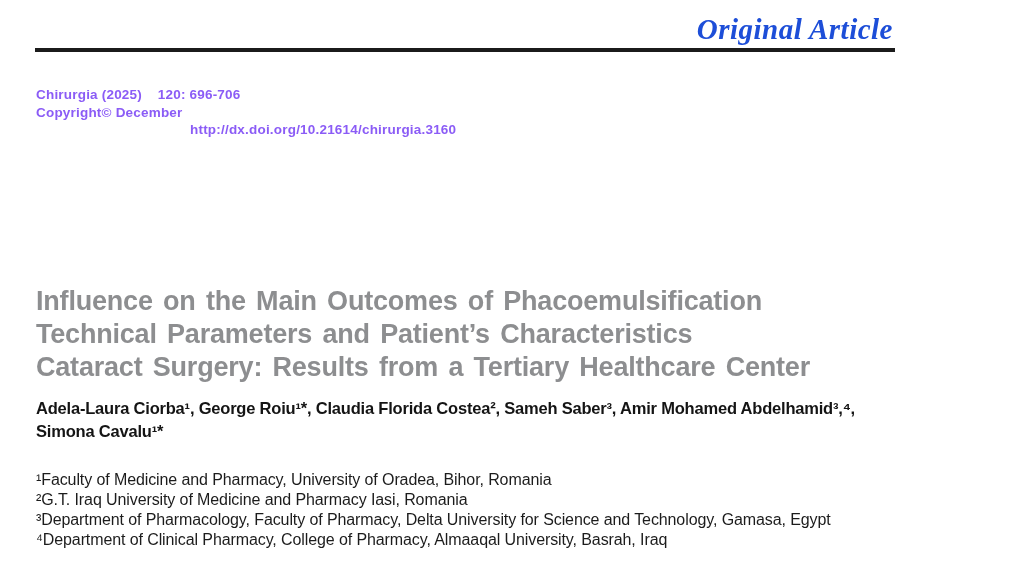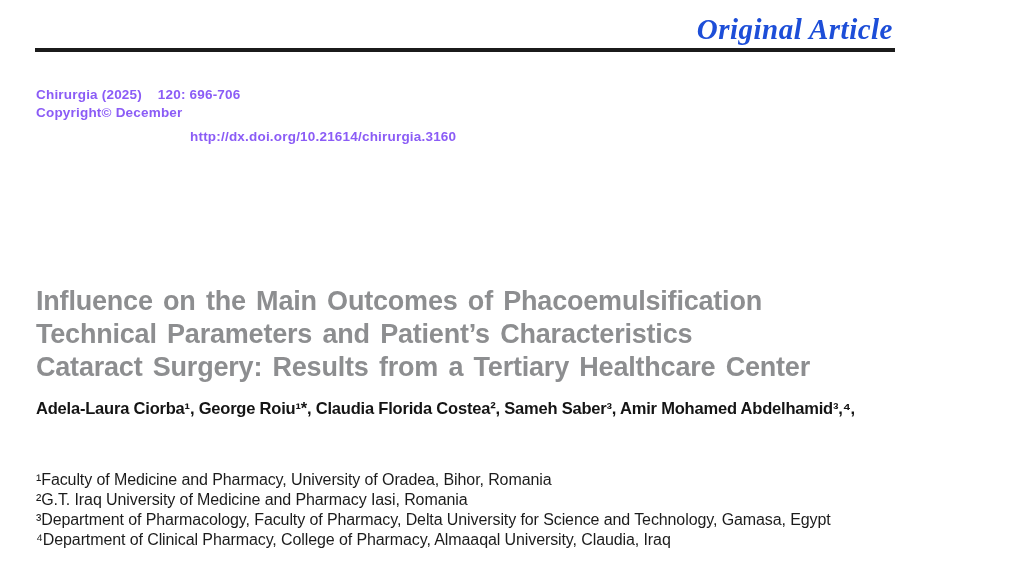--- a/index.html
+++ b/index.html
@@ -37,21 +37,20 @@
     top: 86px;
     font-size: 13.5px;
     font-weight: bold;
     color: #8b5cf6;
     line-height: 17.5px;
     letter-spacing: 0.2px;
   }
   .journal-info > div { white-space: pre; }
   .journal-doi {
     margin-left: 154px;
-    margin-top: 7px;
   }
   .article-title {
     position: absolute;
     left: 36px;
     top: 285px;
     width: 940px;
     font-size: 27px;
     font-weight: bold;
     color: #8d8e90;
     line-height: 33px;
@@ -97,22 +96,23 @@
   </div>
 
   <div class="article-title">
     <div>Influence on the Main Outcomes of Phacoemulsification</div>
     <div>Technical Parameters and Patient’s Characteristics</div>
     <div>Cataract Surgery: Results from a Tertiary Healthcare Center</div>
   </div>
 
   <div class="authors">
     <div>Adela-Laura Ciorba¹, George Roiu¹*, Claudia Florida Costea², Sameh Saber³, Amir Mohamed Abdelhamid³,⁴,</div>
+    <div>Simona Cavalu¹*</div>
   </div>
 
   <div class="affiliations">
     <div>¹Faculty of Medicine and Pharmacy, University of Oradea, Bihor, Romania</div>
     <div>²G.T. Iraq University of Medicine and Pharmacy Iasi, Romania</div>
     <div>³Department of Pharmacology, Faculty of Pharmacy, Delta University for Science and Technology, Gamasa, Egypt</div>
-    <div>⁴Department of Clinical Pharmacy, College of Pharmacy, Almaaqal University, Claudia, Iraq</div>
+    <div>⁴Department of Clinical Pharmacy, College of Pharmacy, Almaaqal University, Basrah, Iraq</div>
   </div>
 
 </div>
 
 </body></html>

